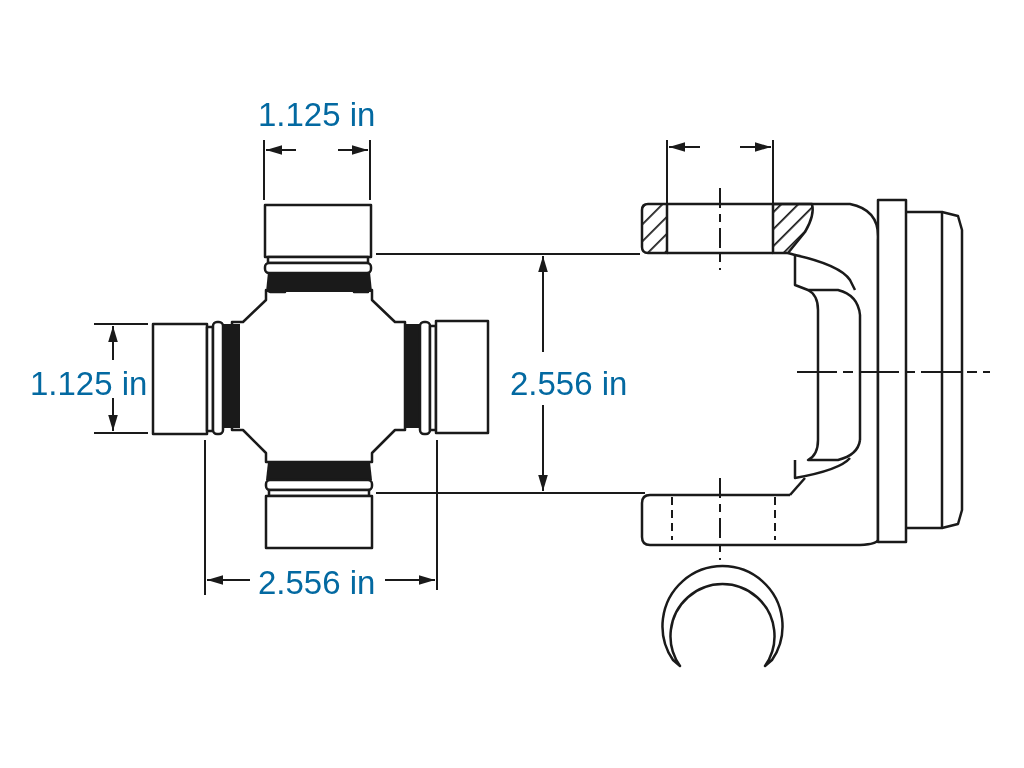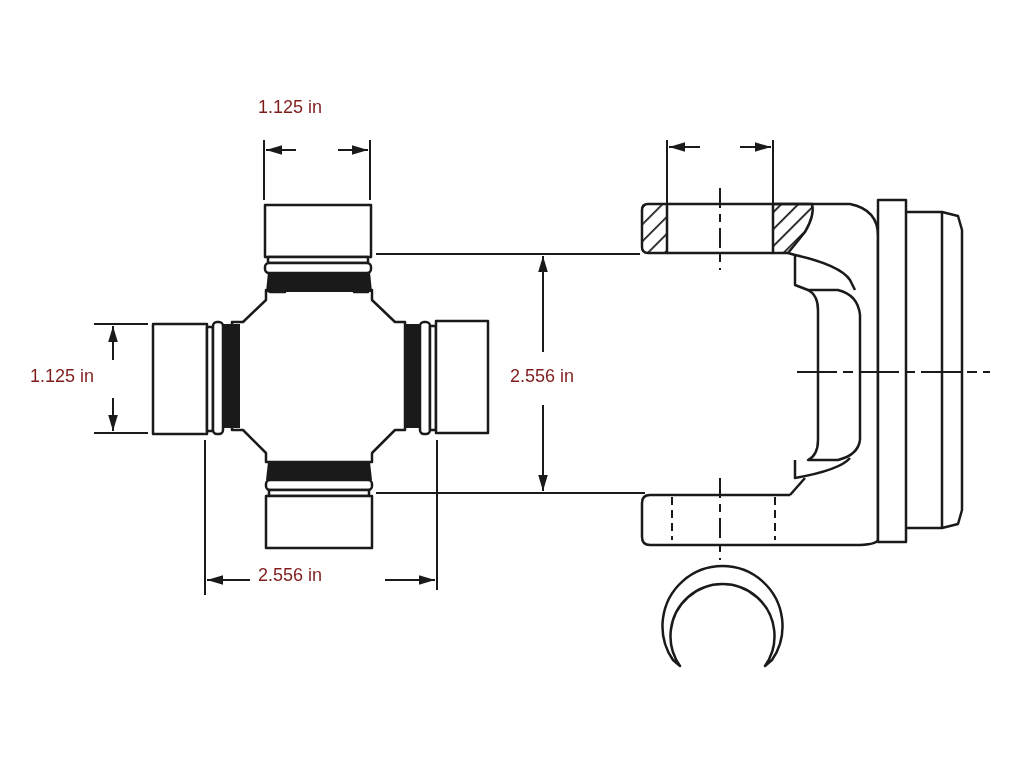--- a/index.html
+++ b/index.html
@@ -14,22 +14,22 @@
       position: relative;
       font-family: "Liberation Sans", "DejaVu Sans", sans-serif;
     }
     #stage {
       position: absolute;
       left: 0; top: 0;
       width: 1024px; height: 768px;
     }
     .dim-label {
       position: absolute;
-      font-size: 18px;
-      color: #7f1d1d;
+      font-size: 33px;
+      color: #0369a1;
       white-space: nowrap;
       line-height: 1;
       background: #ffffff;
       padding: 0 2px;
     }
   </style>
 </head>
 <body>
 
 <div id="stage">

